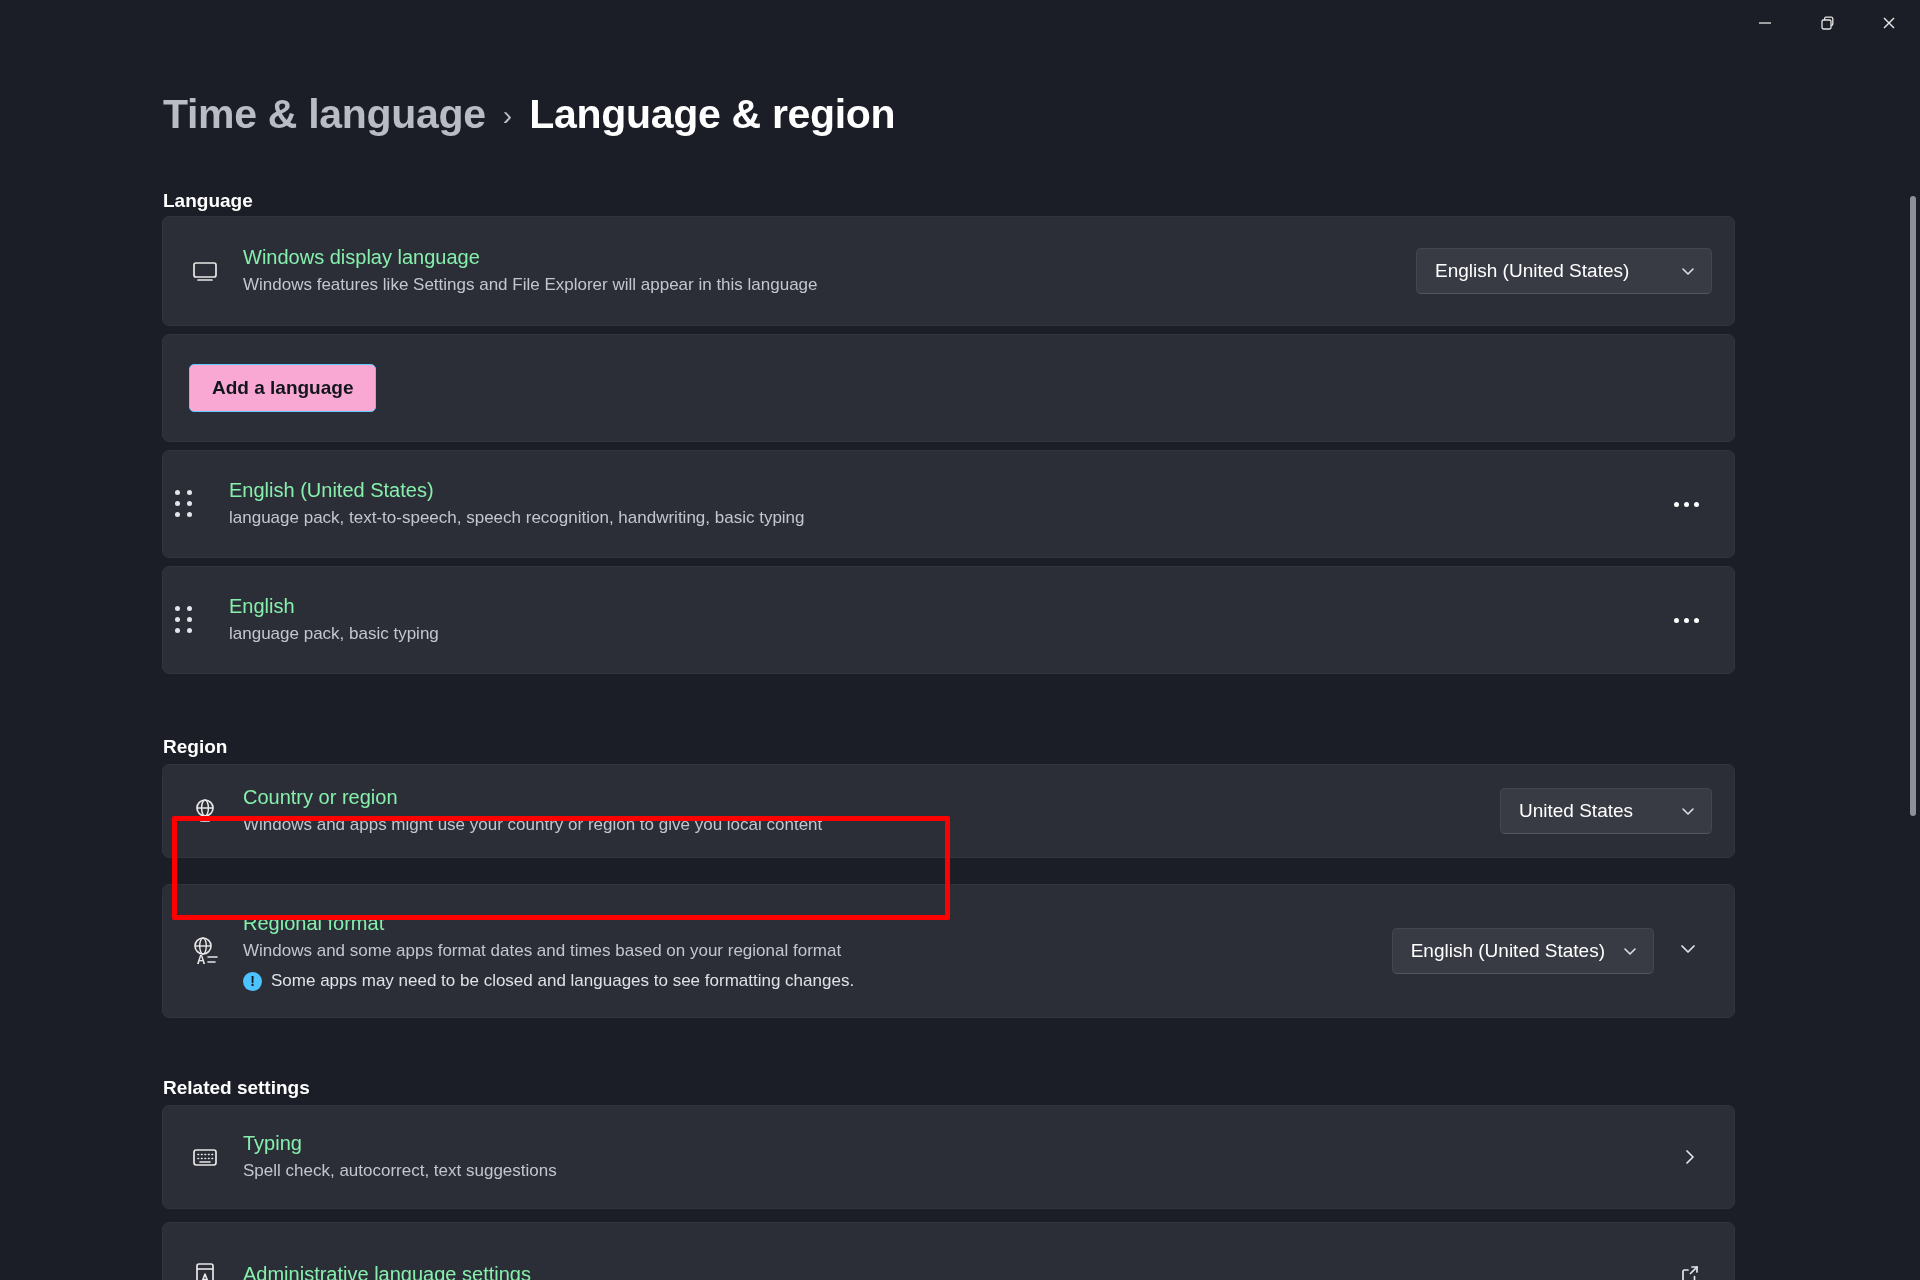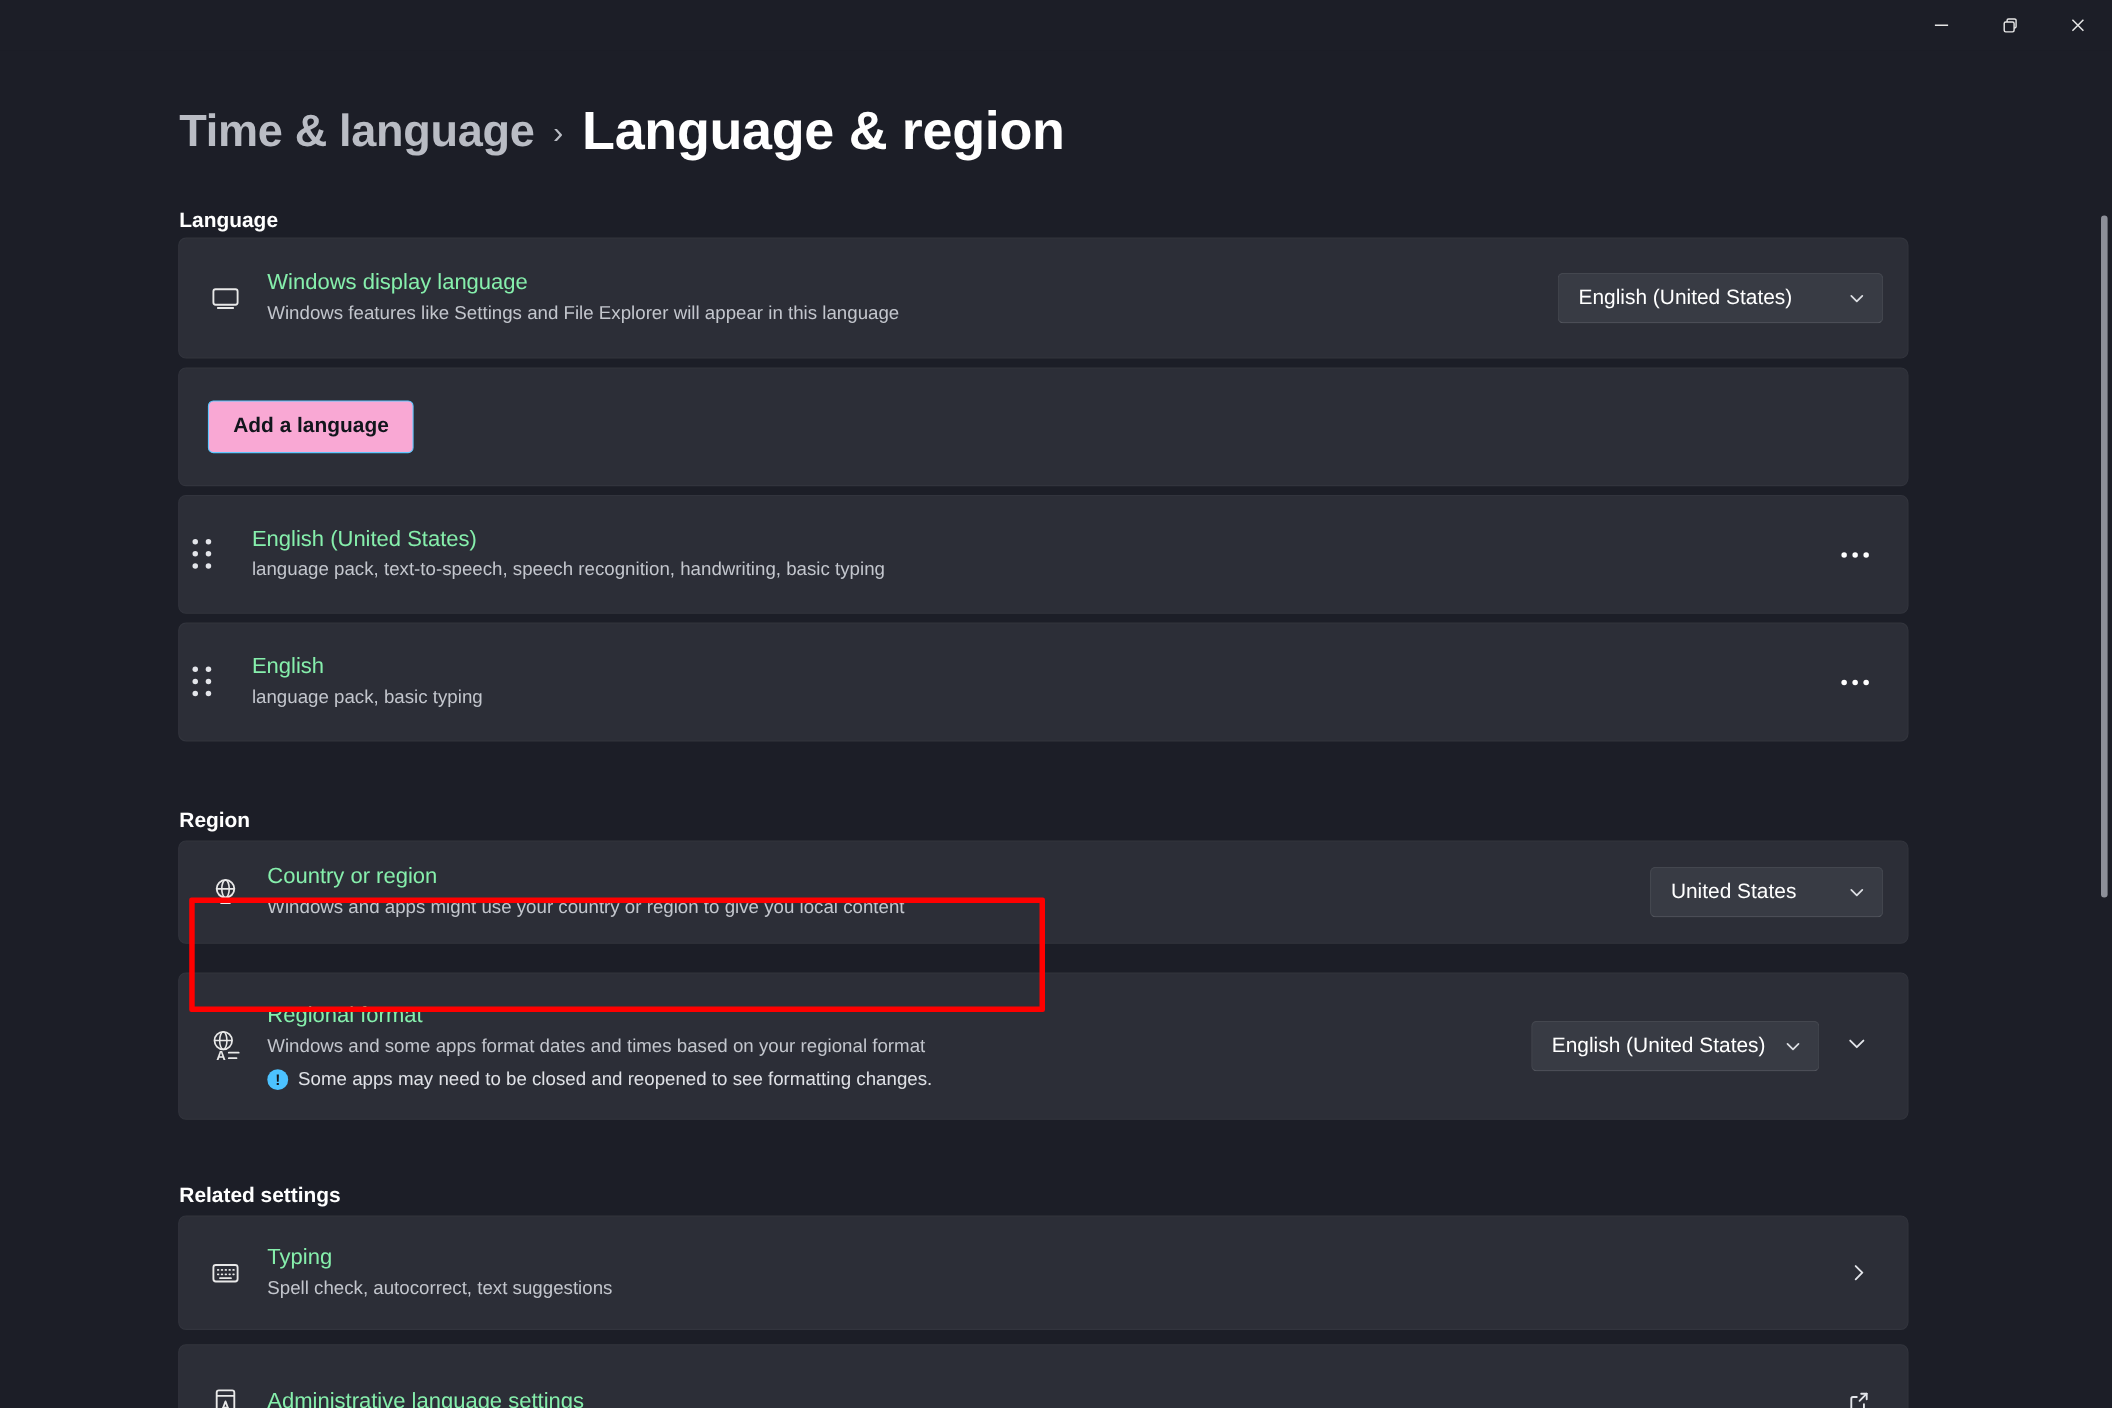--- a/index.html
+++ b/index.html
@@ -64,21 +64,21 @@
     color: #b9bcc4;
     letter-spacing: -0.3px;
   }
   .crumb-sep {
     font-size: 28px;
     color: #b9bcc4;
     font-weight: 400;
     padding-top: 3px;
   }
   .crumb-current {
-    font-size: 49px;
+    font-size: 41px;
     font-weight: 600;
     color: #ffffff;
     letter-spacing: -0.3px;
   }
 
   .section-label {
     position: absolute;
     left: 163px;
     font-size: 19px;
     font-weight: 600;
@@ -398,21 +398,21 @@
         <text x="12" y="30" font-size="12" font-weight="700" fill="currentColor" font-family="Liberation Sans, sans-serif" text-anchor="middle">A</text>
         <line x1="19" y1="23" x2="28" y2="23" stroke="currentColor" stroke-width="1.6" stroke-linecap="round"></line>
         <line x1="19" y1="28" x2="26" y2="28" stroke="currentColor" stroke-width="1.6" stroke-linecap="round"></line>
       </svg>
     </div>
     <div class="card-text">
       <div class="row-title">Regional format</div>
       <div class="row-sub">Windows and some apps format dates and times based on your regional format</div>
       <div class="row-note">
         <span class="info-dot">!</span>
-        <span>Some apps may need to be closed and reopened to see formatting changes.</span>
+        <span>Some apps may need to be closed and languages to see formatting changes.</span>
       </div>
     </div>
     <div class="combo" style="min-width:244px">
       <span>English (United States)</span>
       <span class="chev">
         <svg width="18" height="18" viewBox="0 0 18 18">
             <polyline points="4,7 9,12 14,7" fill="none" stroke="currentColor" stroke-width="1.6" stroke-linecap="round" stroke-linejoin="round"></polyline>
           </svg>
       </span>
     </div>

